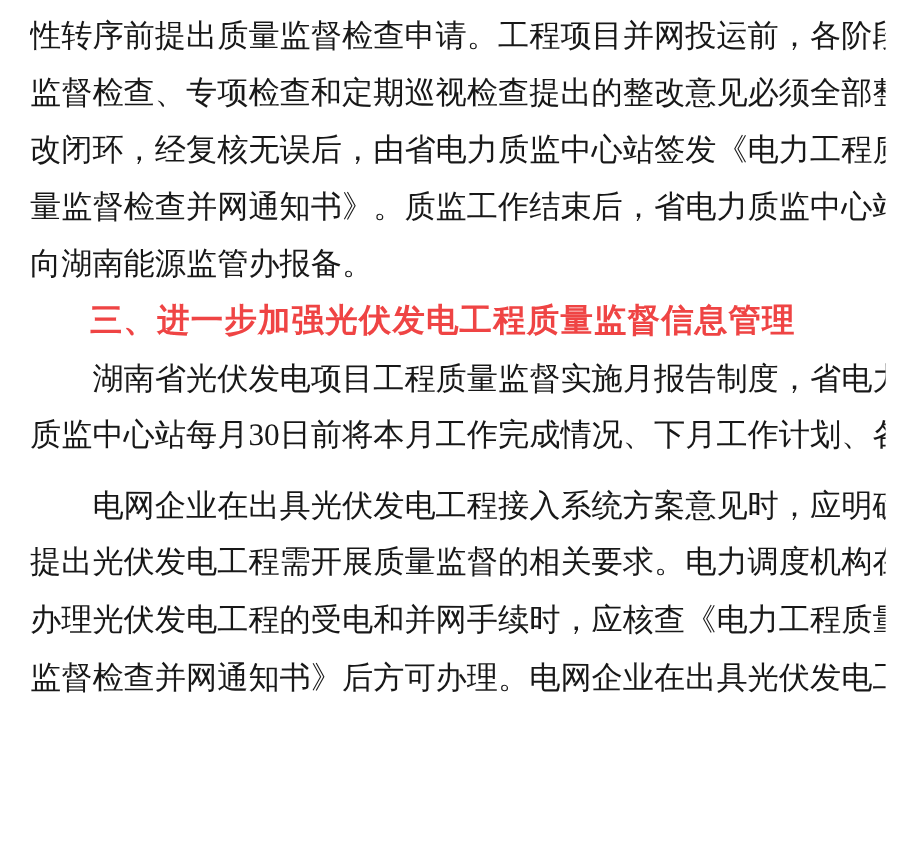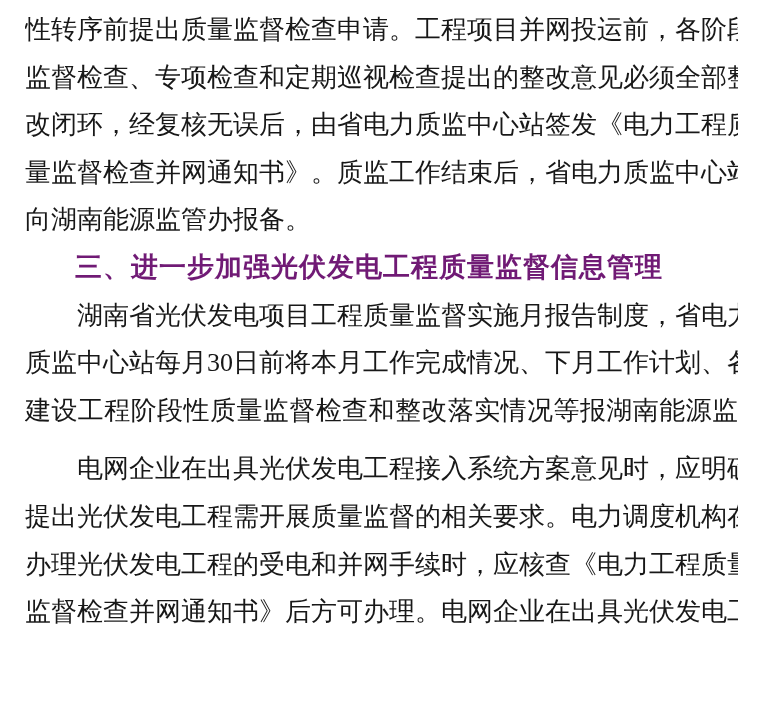--- a/index.html
+++ b/index.html
@@ -28,21 +28,21 @@
   .indent { padding-left: 52px; }
   .heading-line {
     font-family: "Liberation Sans", "DejaVu Sans", sans-serif;
     font-weight: 700;
     font-size: 27px;
     line-height: 47.6px;
     height: 47.6px;
     padding-left: 50px;
     letter-spacing: 1px;
     white-space: nowrap;
-    color: #701a75;
+    color: #ef4444;
   }
   .para-grid { margin-top: 11px; }
 </style>
 </head>
 <body>
 
 <div class="page">
 
   <div>
     <div class="line fill">性转序前提出质量监督检查申请。工程项目并网投运前，各阶段</div>
@@ -50,21 +50,20 @@
     <div class="line fill">改闭环，经复核无误后，由省电力质监中心站签发《电力工程质</div>
     <div class="line fill">量监督检查并网通知书》。质监工作结束后，省电力质监中心站</div>
     <div class="line">向湖南能源监管办报备。</div>
   </div>
 
   <div class="heading-line">三、进一步加强光伏发电工程质量监督信息管理</div>
 
   <div>
     <div class="line fill indent">湖南省光伏发电项目工程质量监督实施月报告制度，省电力</div>
     <div class="line fill">质监中心站每月30日前将本月工作完成情况、下月工作计划、各</div>
-    <div class="line fill">建设工程阶段性质量监督检查和整改落实情况等报湖南能源监</div>
   </div>
 
   <div class="para-grid">
     <div class="line fill indent">电网企业在出具光伏发电工程接入系统方案意见时，应明确</div>
     <div class="line fill">提出光伏发电工程需开展质量监督的相关要求。电力调度机构在</div>
     <div class="line fill">办理光伏发电工程的受电和并网手续时，应核查《电力工程质量</div>
     <div class="line fill">监督检查并网通知书》后方可办理。电网企业在出具光伏发电工</div>
   </div>
 
 </div>

